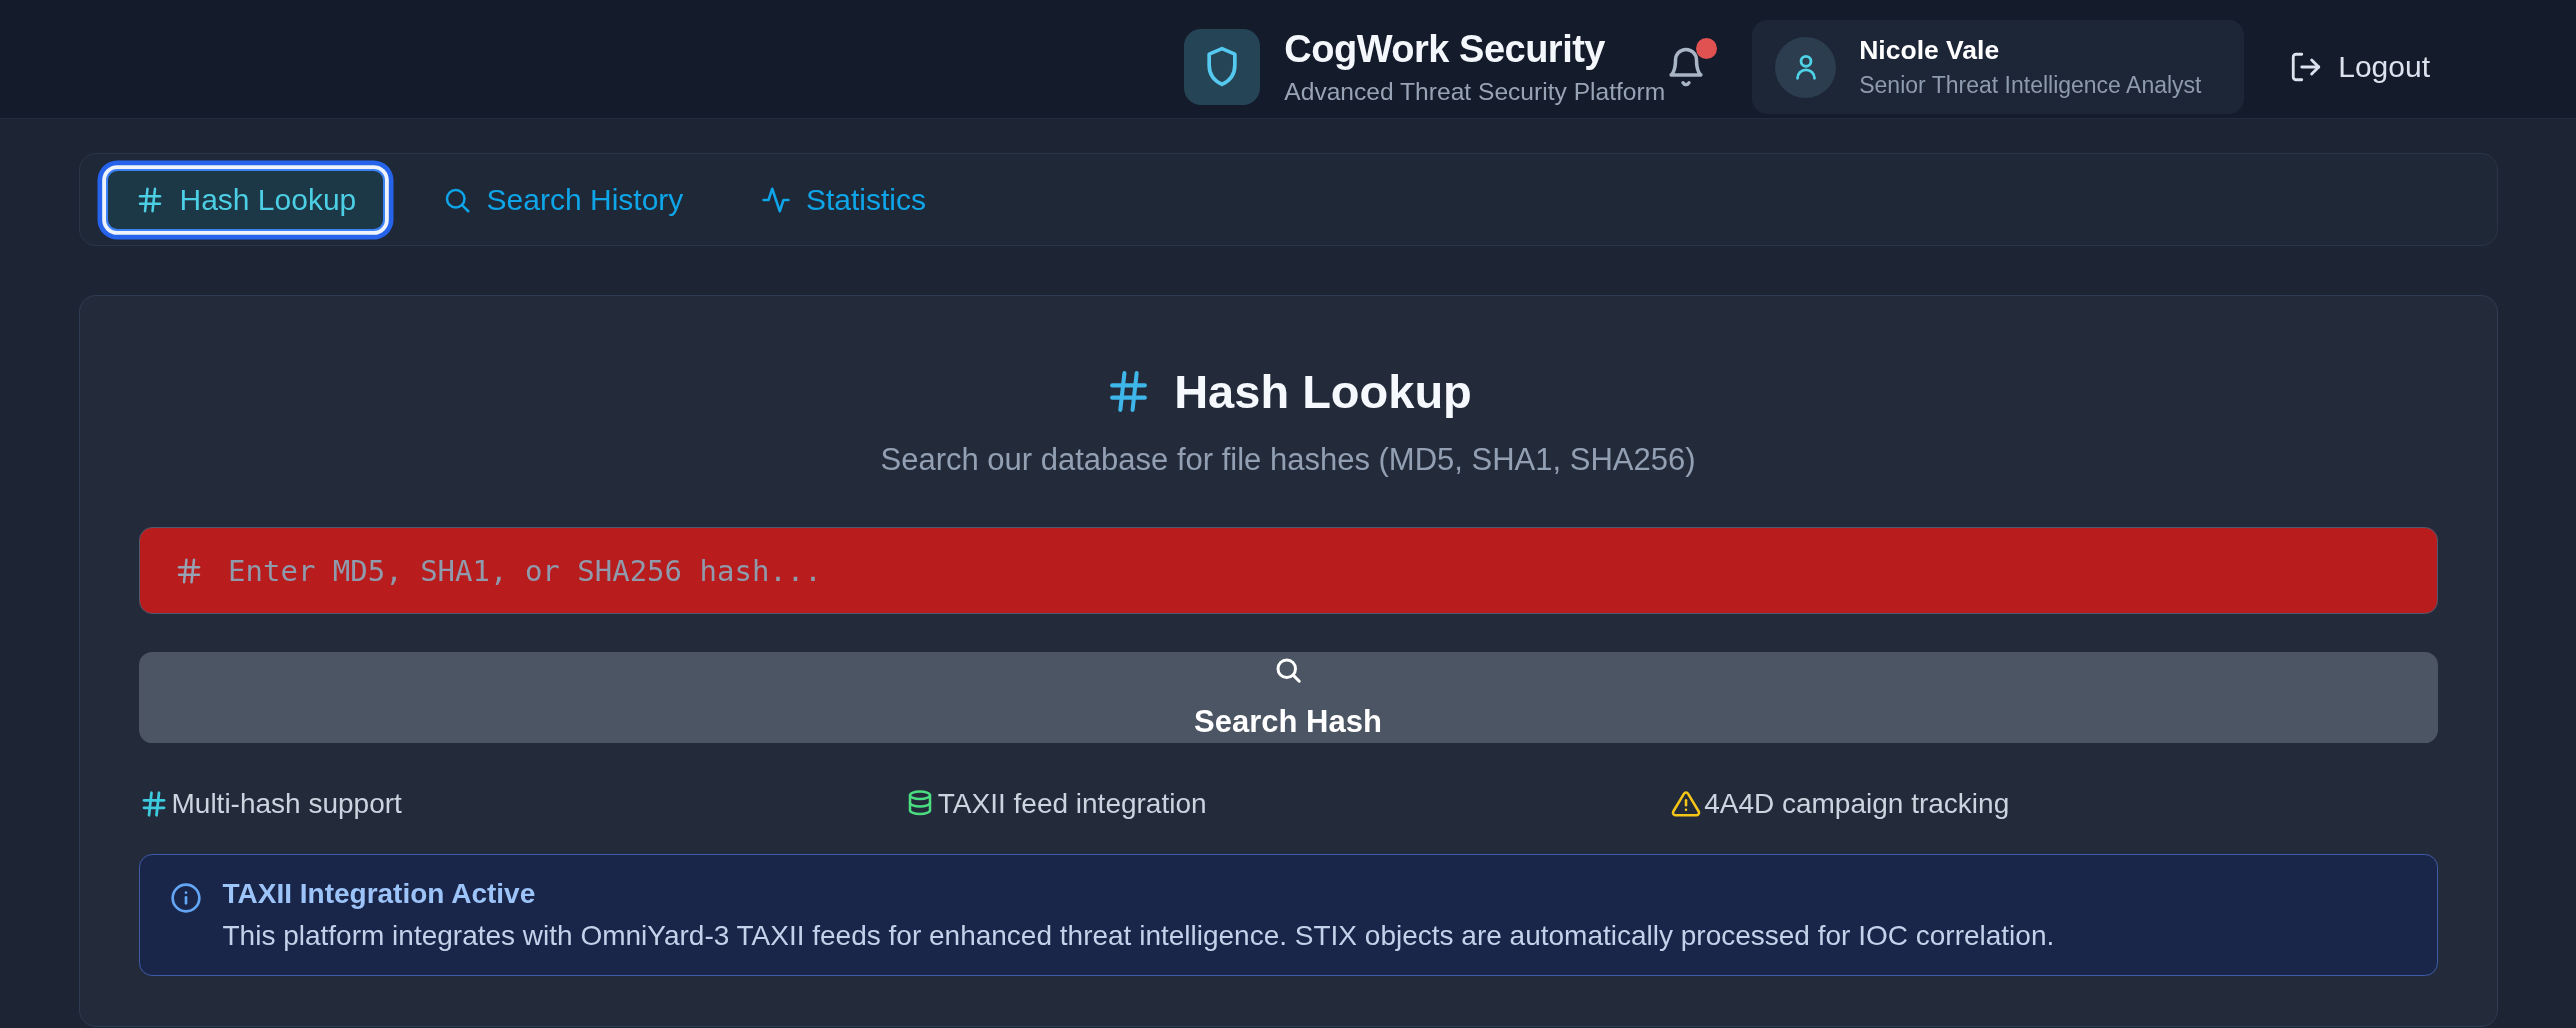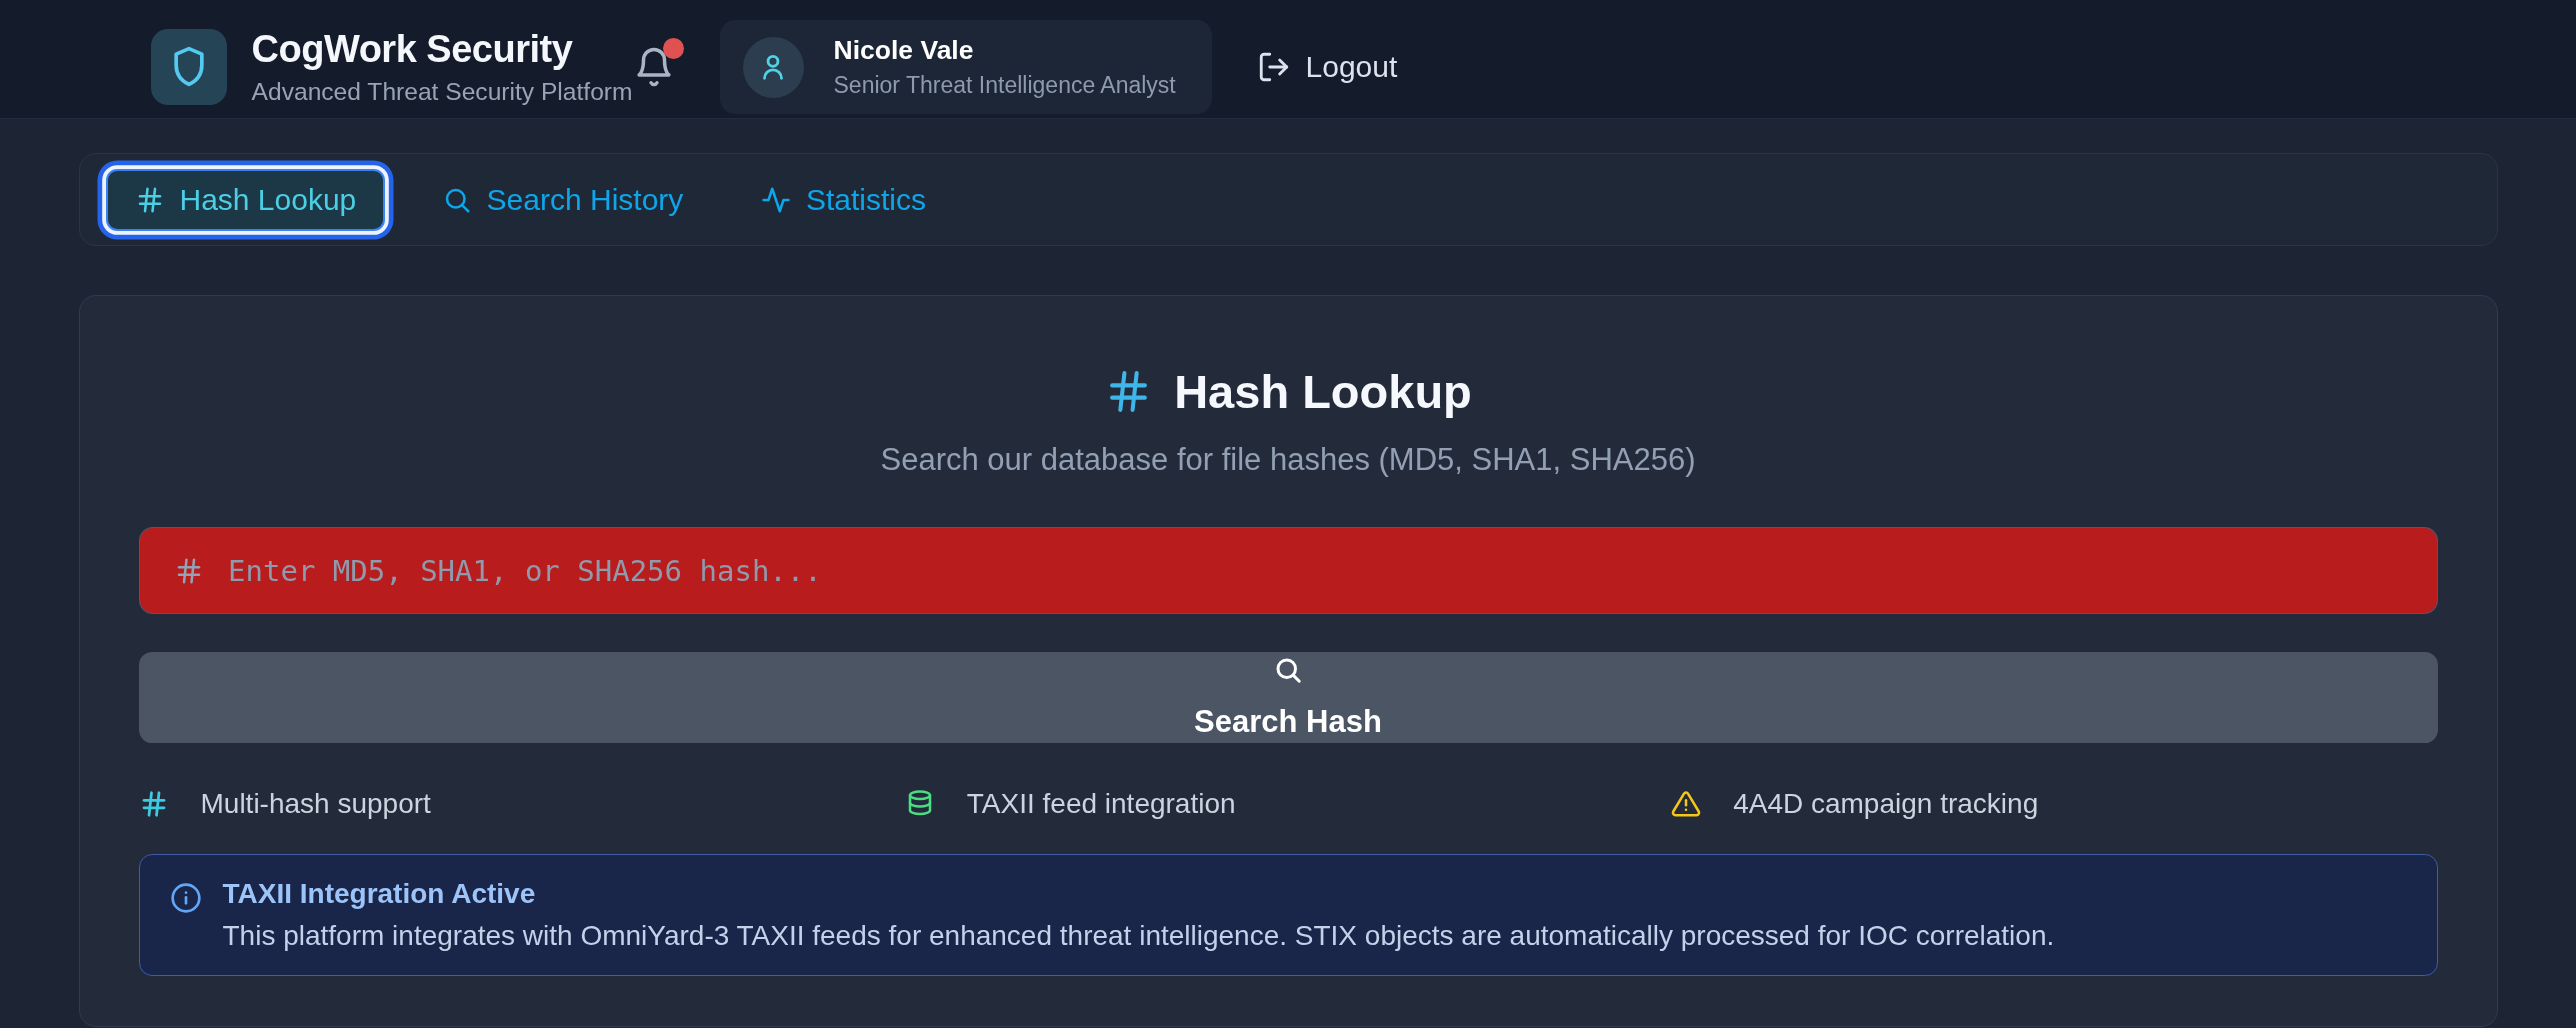--- a/index.html
+++ b/index.html
@@ -8,41 +8,41 @@
     background:#1d2534;
     font-family:"Liberation Sans", sans-serif;
     color:#e5eaf2;
   }
   svg { display:block; }
 
   
   .header {
     height:119px; background:#141b2a;
     border-bottom:1.9px solid #222c3e;
-    display:flex; align-items:center; justify-content:flex-start;
+    display:flex; align-items:center; justify-content:flex-end;
     padding:16px 146px 0 151px;
   }
   .brand { display:flex; align-items:center; gap:24.6px; }
   .logo {
     width:76px; height:76px; border-radius:17px;
     background:#254556; color:#55c9ef;
     display:flex; align-items:center; justify-content:center;
   }
   .brand-title { font-size:38px; font-weight:bold; color:#f4f7fb; letter-spacing:-0.5px; }
   .brand-sub { font-size:24.6px; color:#98a4b6; margin-top:7.6px; }
 
   .header-right { display:flex; align-items:center; gap:45px; }
   .bell { position:relative; color:#a9b4c4; cursor:pointer; }
   .bell-dot {
     position:absolute; top:-7.6px; right:-9.5px;
     width:21px; height:21px; border-radius:50%;
     background:#e05252;
   }
   .user-card {
-    display:flex; align-items:center; gap:30px;
+    display:flex; align-items:center; gap:23px;
     background:#1d2636; border-radius:15px;
     padding:15px 32px 15px 23px; min-width:492px;
   }
   .avatar {
     width:61px; height:61px; border-radius:50%;
     background:#2b3d4e; color:#4fd2e6; flex:0 0 auto;
     display:flex; align-items:center; justify-content:center;
   }
   .user-name { font-size:26.5px; font-weight:bold; color:#ffffff; }
   .user-role { font-size:23px; color:#8e9aae; margin-top:5.7px; }
@@ -103,21 +103,21 @@
     background:#4b5563; border:none; border-radius:13.2px;
     color:#ffffff; font-size:31px; font-weight:bold; font-family:inherit;
     display:flex; align-items:center; justify-content:center; gap:19px;
     cursor:pointer;
     flex-direction:column;
   }
   .features {
     margin-top:45px;
     display:grid; grid-template-columns:1fr 1fr 1fr;
   }
-  .feature { display:flex; align-items:center; gap:32px; font-size:28px; color:#ccd4df; }
+  .feature { display:flex; align-items:center; gap:3px; font-size:28px; color:#ccd4df; }
   .feature-icon-hash { color:#3ecbe0; }
   .feature-icon-db { color:#4ade80; }
   .feature-icon-warn { color:#f5c518; }
   .info-banner {
     margin-top:34px;
     background:#1a2649; border:1.9px solid #3e5ca7; border-radius:13.2px;
     padding:23px 30px; display:flex; gap:21px; align-items:flex-start;
   }
   .info-icon { color:#63a6f6; margin-top:3.8px; flex:0 0 auto; }
   .info-title { font-size:28px; font-weight:bold; color:#9dc4f8; }

